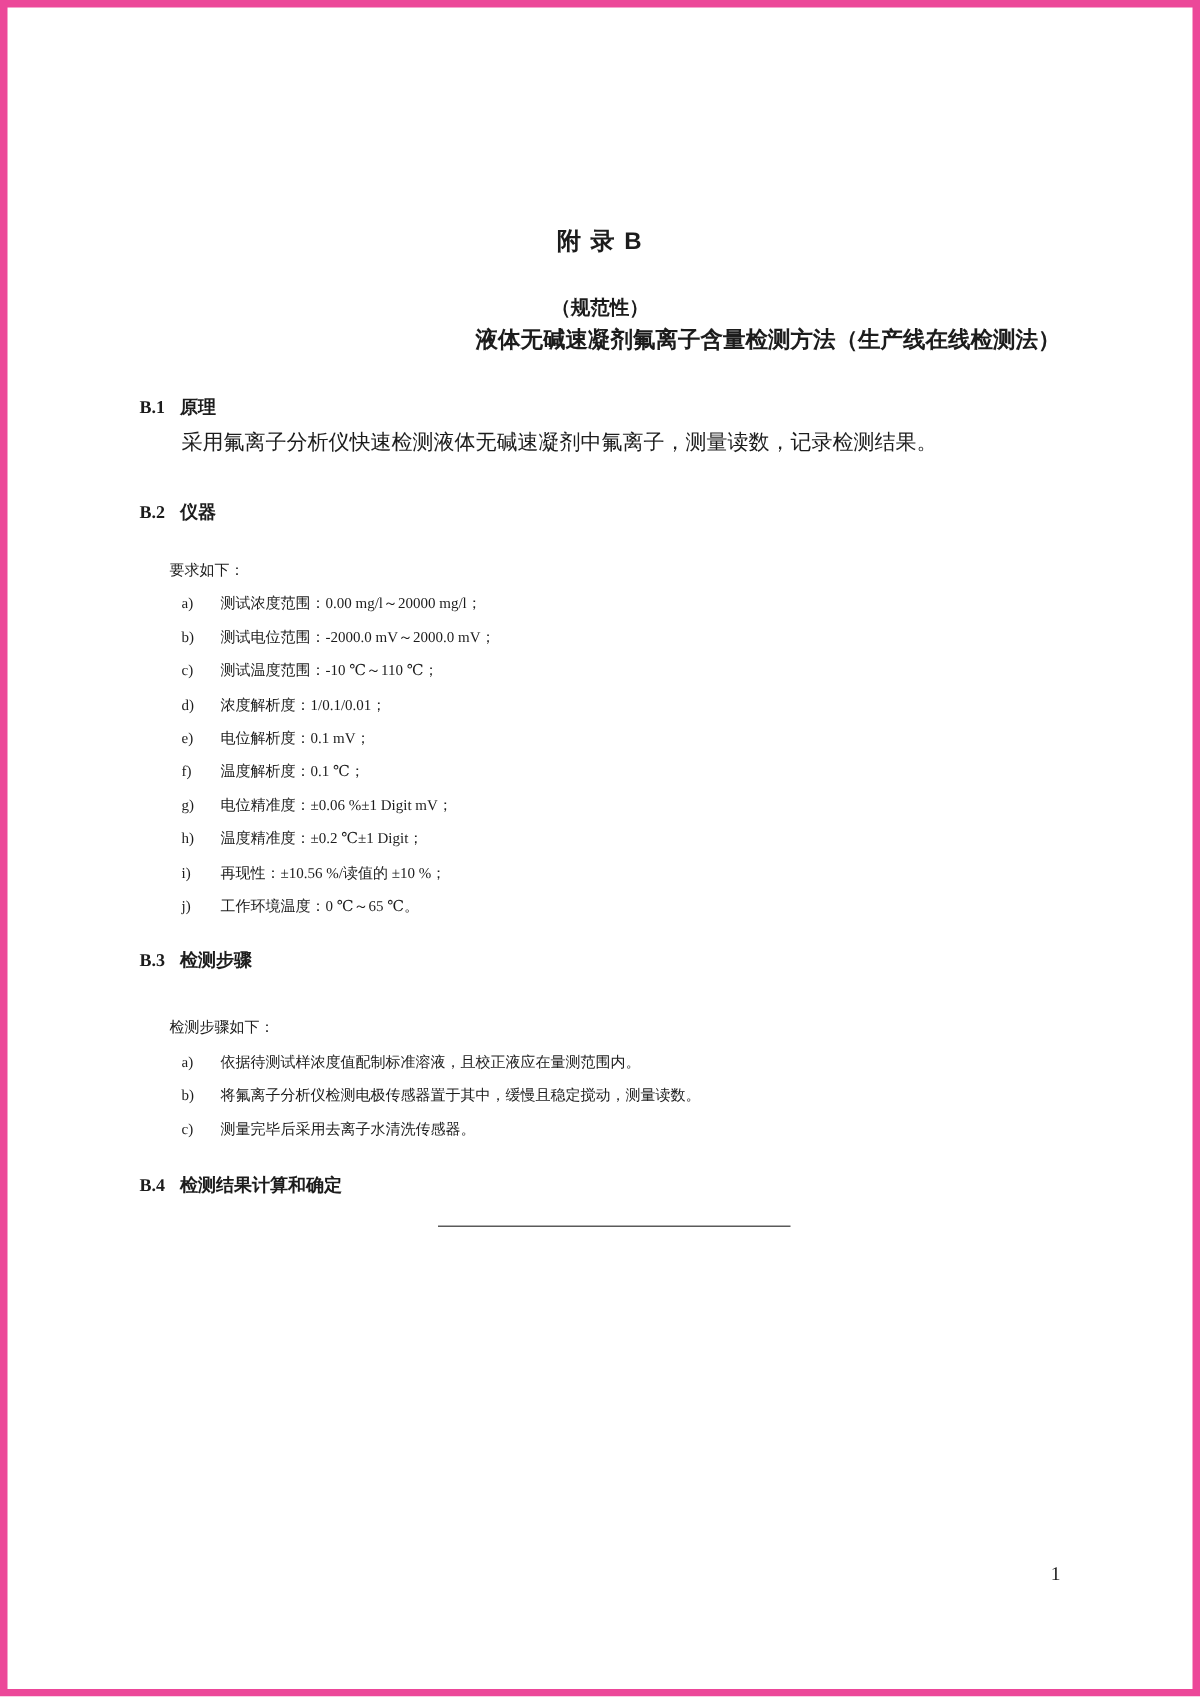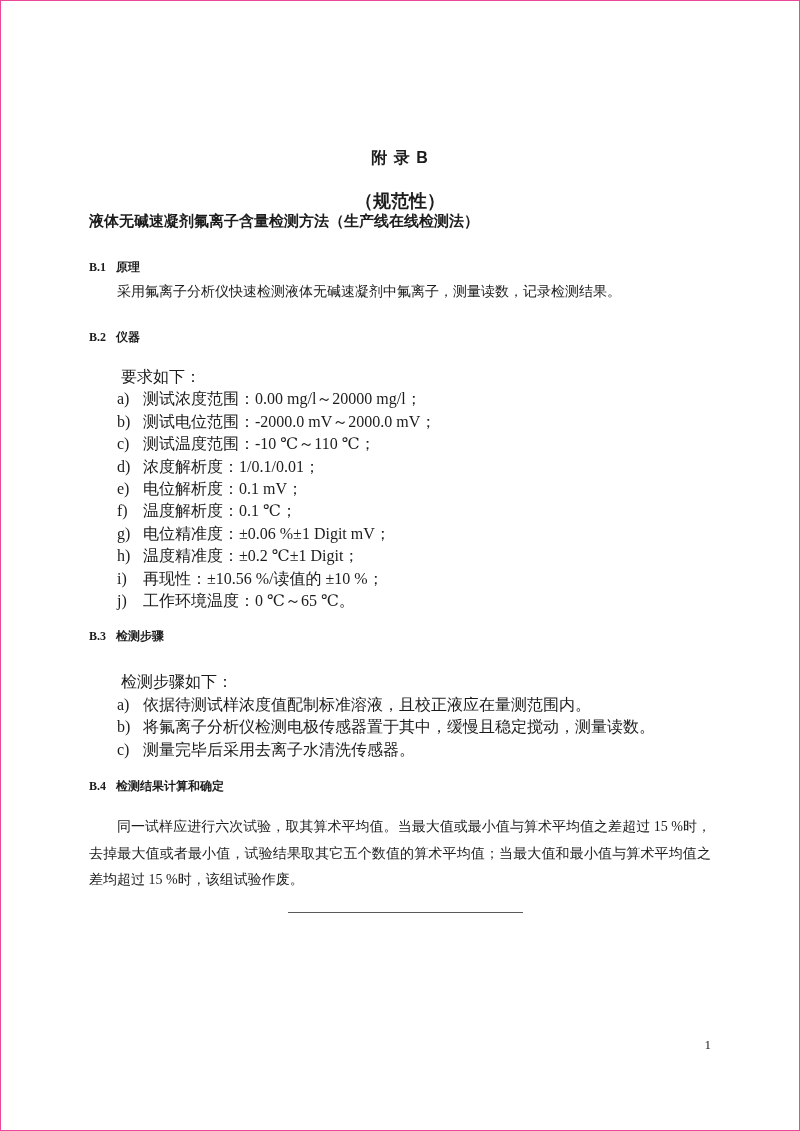--- a/index.html
+++ b/index.html
@@ -2,47 +2,47 @@
 <html><head>
 <meta charset="utf-8">
 <style>
   html, body { margin: 0; padding: 0; background: #ffffff; }
   .page {
     position: relative;
     width: 800px;
     height: 1131px;
     margin: 0 auto;
     background: #ffffff;
-    border: 1px solid #ec4899;
+    border: 5px solid #ec4899;
     box-sizing: border-box;
     color: #1c1c1c;
     font-family: "Liberation Serif", "DejaVu Serif", serif;
     overflow: hidden;
   }
   .content { padding: 147px 88px 0 88px; }
 
   .doc-title {
     text-align: center;
     font-family: "Liberation Sans", "DejaVu Sans", sans-serif;
     font-weight: bold;
     font-size: 16px;
     line-height: 20px;
     letter-spacing: 1px;
   }
   .doc-normative {
     text-align: center;
     font-family: "Liberation Sans", "DejaVu Sans", sans-serif;
     font-weight: bold;
-    font-size: 18px;
+    font-size: 13px;
     line-height: 20px;
     margin-top: 23px;
   }
   .doc-subtitle {
-    text-align: left;
-    font-family: Liberation Mono, monospace;
+    text-align: right;
+    font-family: Liberation Serif, serif;
     font-weight: bold;
     font-size: 15px;
     line-height: 20px;
     margin-top: 2px;
   }
 
   .section-heading {
     font-family: Liberation Serif, serif;
     font-weight: bold;
     font-size: 12px;
@@ -62,21 +62,21 @@
     margin-top: 7px;
   }
   .para-b4 {
     font-size: 14px;
     line-height: 26.5px;
     text-indent: 2em;
     text-align: justify;
     margin-top: 19px;
   }
 
-  .block { margin-top: 20px; font-size: 16px; line-height: 22.4px; }
+  .block { margin-top: 20px; font-size: 10px; line-height: 22.4px; }
   .block-b3 { margin-top: 26px; }
   .list-intro { text-indent: 2em; }
   .list-item { display: flex; }
   .list-marker {
     flex: none;
     width: 26px;
     margin-left: 28px;
   }
   .list-text { flex: 1; }
 
@@ -172,19 +172,18 @@
       </div>
       <div class="list-item">
         <span class="list-marker">c)</span>
         <span class="list-text">测量完毕后采用去离子水清洗传感器。</span>
       </div>
     </div>
 
     <div class="section-heading hm-b4">
       <span class="heading-number">B.4</span><span>检测结果计算和确定</span>
     </div>
-    <div class="para-b4">同一试样应进行六次试验，取其算术平均值。当最大值或最小值与算术平均值之差超过 15 %时，去掉最大值或者最小值，试验结果取其它五个数值的算术平均值；当最大值和最小值与算术平均值之差均超过 15 %时，该组试验作废。</div>
 
     <div class="divider"></div>
   </div>
 
   <div class="page-number">1</div>
 </div>
 
 </body></html>

